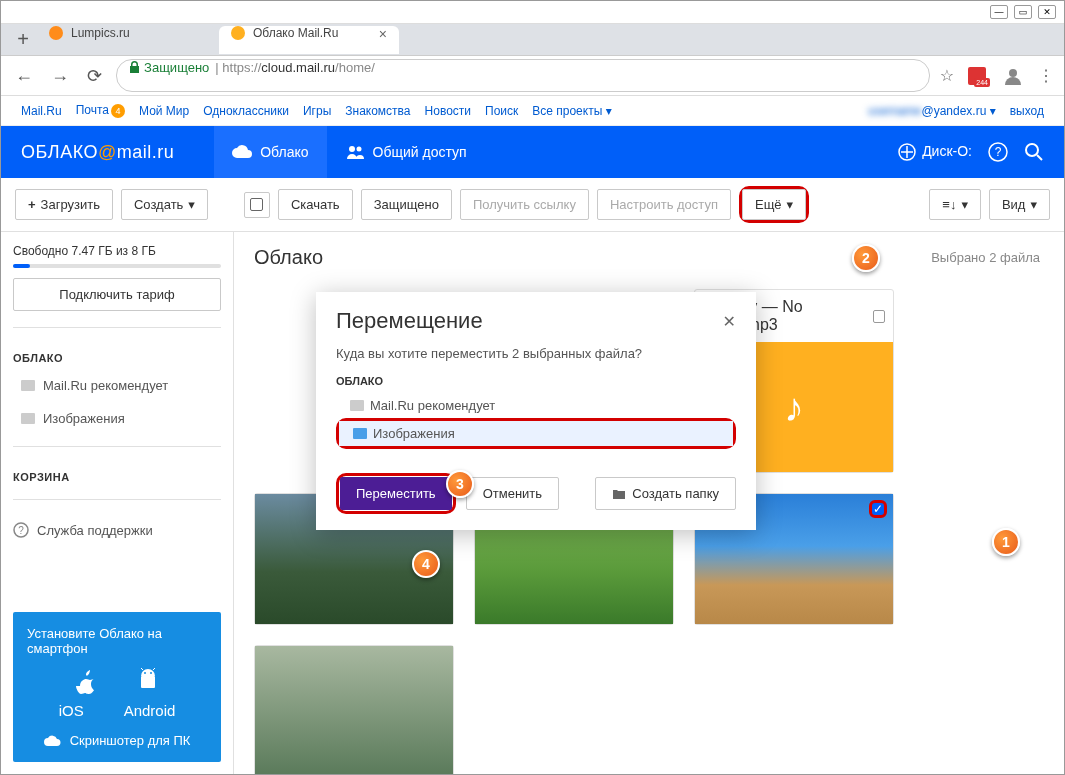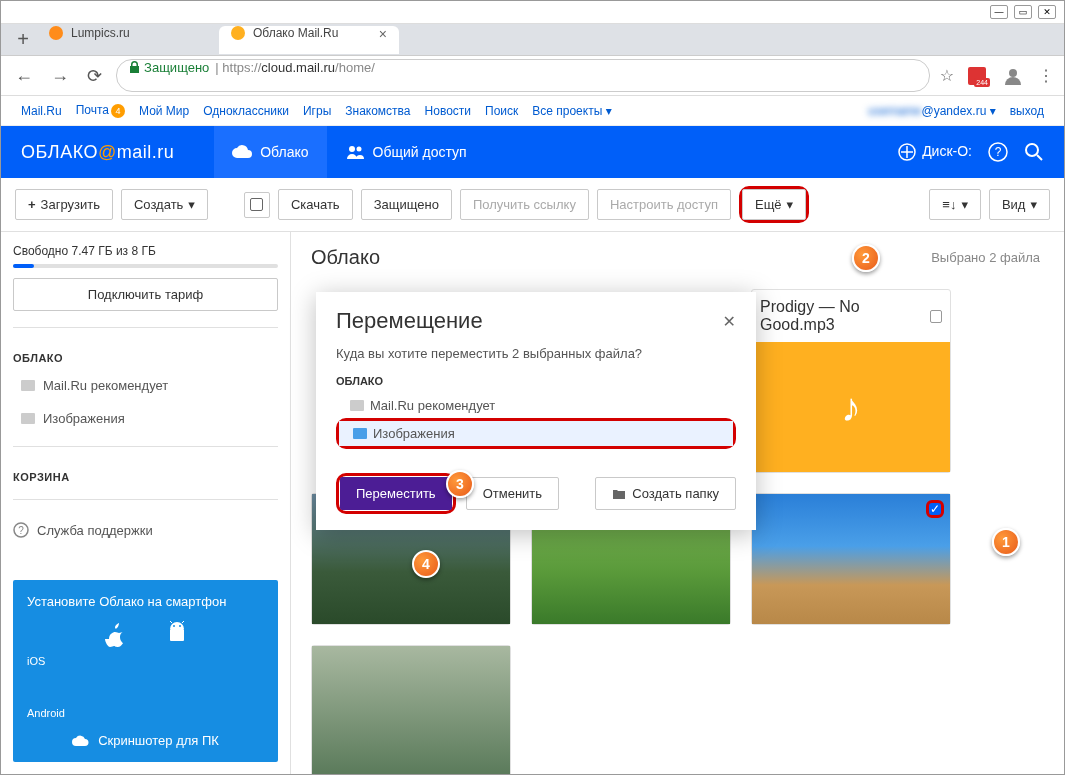--- a/index.html
+++ b/index.html
@@ -46,34 +46,34 @@
 .tb-btn { border: 1px solid #c9c9c9; background: #fff; padding: 7px 12px; font-size: 13px; color: #333; cursor: pointer; border-radius: 2px; display: flex; align-items: center; gap: 5px; }
 .tb-btn.disabled { color: #aaa; }
 .tb-check { width: 26px; height: 26px; border: 1px solid #c9c9c9; display: flex; align-items: center; justify-content: center; border-radius: 2px; }
 .tb-check-inner { width: 13px; height: 13px; border: 1.5px solid #666; border-radius: 2px; }
 .tb-sep { width: 20px; }
 .tb-group-right { margin-left: auto; display: flex; gap: 8px; }
 .more-highlight { border: 3px solid #d30000; border-radius: 10px; padding: 0; }
 .more-highlight .tb-btn { border: 1px solid #c9c9c9; }
 
 .content { display: flex; flex: 1; overflow: hidden; }
-.sidebar { width: 290px; border-right: 1px solid #e0e0e0; padding: 12px; display: flex; flex-direction: column; gap: 10px; overflow-y: auto; }
+.sidebar { width: 233px; border-right: 1px solid #e0e0e0; padding: 12px; display: flex; flex-direction: column; gap: 10px; overflow-y: auto; }
 .storage-info { font-size: 12px; color: #333; }
 .storage-bar { height: 4px; background: #e0e0e0; border-radius: 2px; margin-top: 6px; }
 .storage-fill { height: 100%; width: 8%; background: #005ff9; border-radius: 2px; }
 .sb-btn-full { border: 1px solid #c9c9c9; padding: 8px; text-align: center; font-size: 13px; cursor: pointer; border-radius: 2px; color: #333; }
 .sb-section-title { font-size: 11px; font-weight: bold; color: #333; letter-spacing: 0.5px; margin-top: 8px; }
 .sb-item { display: flex; align-items: center; gap: 8px; font-size: 13px; color: #555; padding: 4px 0 4px 8px; cursor: pointer; }
 .sb-folder-icon { width: 14px; height: 11px; background: #ccc; border-radius: 1px; }
 .sb-divider { border-top: 1px solid #e0e0e0; margin: 6px 0; }
 .sb-support { display: flex; align-items: center; gap: 8px; font-size: 13px; color: #555; padding: 6px 0; cursor: pointer; }
 .sb-promo { background: #168de2; color: #fff; padding: 14px; border-radius: 2px; margin-top: auto; }
 .sb-promo-title { font-size: 13px; margin-bottom: 12px; }
 .sb-promo-icons { display: flex; gap: 40px; justify-content: center; margin-bottom: 8px; }
-.sb-promo-labels { display: flex; gap: 40px; justify-content: center; font-size: 11px; margin-bottom: 14px; flex-direction: column; }
+.sb-promo-labels { display: flex; gap: 40px; justify-content: center; font-size: 15px; margin-bottom: 14px; }
 .sb-promo-pc { display: flex; align-items: center; gap: 8px; font-size: 13px; justify-content: center; }
 
 .main-area { flex: 1; padding: 14px 20px; background: #fff; position: relative; overflow: hidden; }
 .breadcrumb { font-size: 20px; color: #333; margin-bottom: 4px; }
 .selection-info { font-size: 13px; color: #888; position: absolute; right: 24px; top: 18px; }
 
 .files-grid { display: grid; grid-template-columns: repeat(3, 200px); gap: 20px; margin-top: 20px; }
 .file-card { border: 1px solid #e0e0e0; border-radius: 3px; position: relative; }
 .file-header { display: flex; align-items: center; padding: 8px; font-size: 16px; color: #333; gap: 14px; }
 .file-check { width: 13px; height: 13px; border: 1.5px solid #999; margin-left: auto; border-radius: 2px; }

